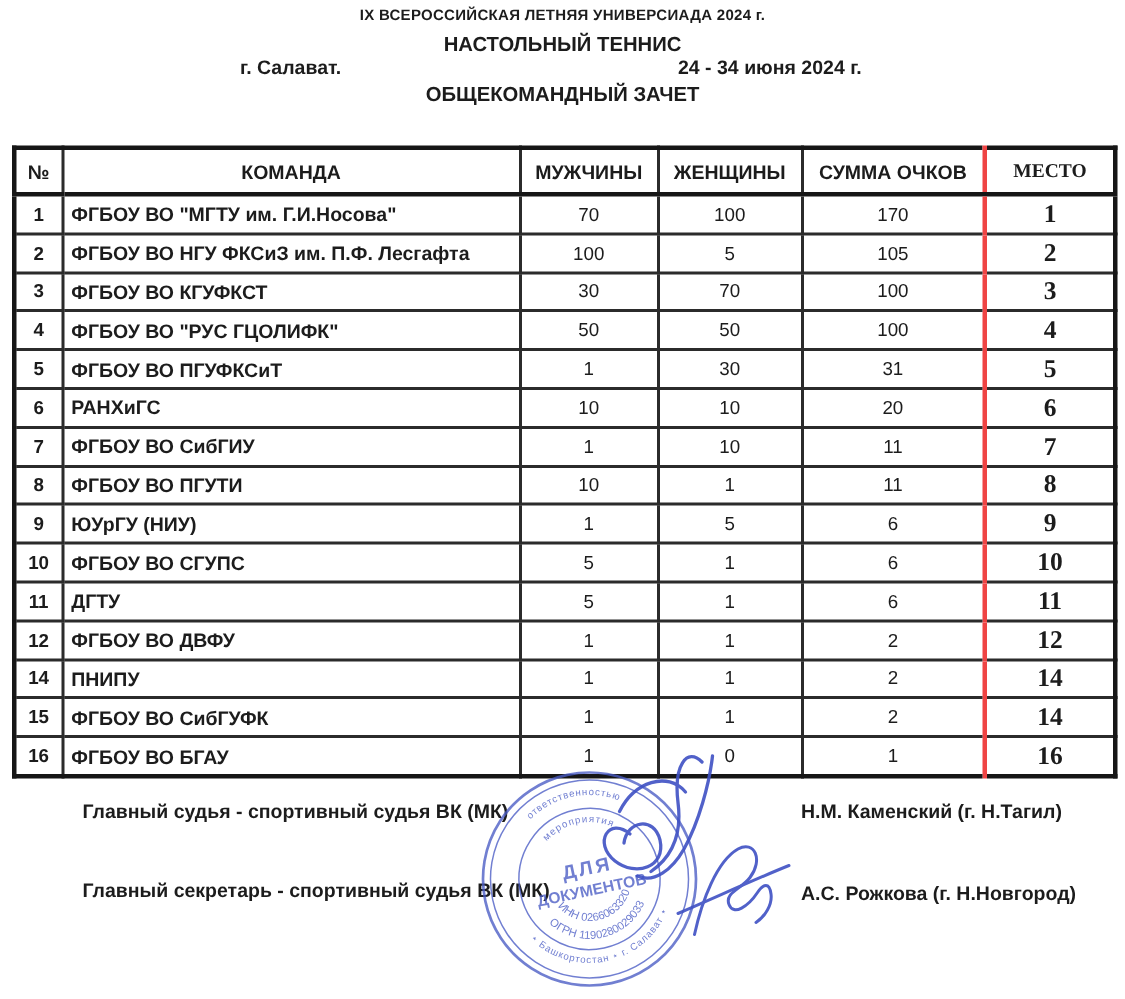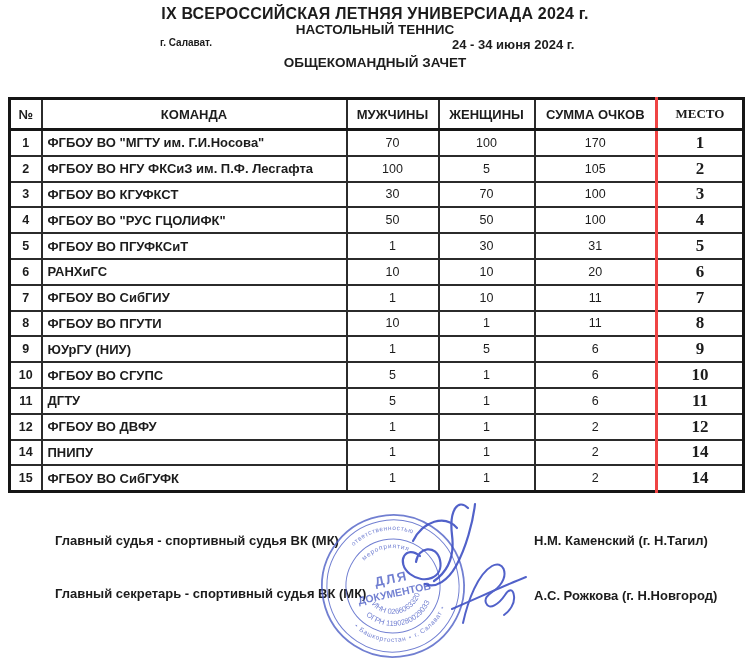--- a/index.html
+++ b/index.html
@@ -1,24 +1,24 @@
 <!DOCTYPE html>
 <html><head>
 <meta charset="utf-8">
 <style>
   html,body { margin:0; padding:0; background:#ffffff; }
   .page {
     position:relative; width:750px; height:666px; background:#ffffff;
     font-family:"Liberation Sans", sans-serif; color:#1c1c1c; overflow:hidden;
   }
   .ctr { position:absolute; left:0; width:750px; text-align:center; font-weight:bold; }
-  .t1 { top:5px;  font-size:16px; letter-spacing:.2px; }
+  .t1 { top:5px;  font-size:10px; letter-spacing:.2px; }
   .t2 { top:22px; font-size:13.5px; }
   .t4 { top:55px; font-size:13.5px; }
-  .city  { position:absolute; top:37px; left:160px; font-weight:bold; font-size:10px; }
+  .city  { position:absolute; top:37px; left:160px; font-weight:bold; font-size:13px; }
   .dates { position:absolute; top:37px; left:452px; font-weight:bold; font-size:13px; }
 
   table.results {
     position:absolute; left:8px; top:97px; width:734px;
     border-collapse:collapse; table-layout:fixed;
     border:3px solid #161616;
   }
   .results th, .results td {
     border:2px solid #2b2b2b; padding:0 2px; text-align:center;
     white-space:nowrap; overflow:hidden; vertical-align:middle;
@@ -178,20 +178,28 @@
           <td class="c5">14</td>
         </tr>
         <tr>
           <td class="c0">15</td>
           <td class="c1">ФГБОУ ВО СибГУФК</td>
           <td class="c2">1</td>
           <td class="c3">1</td>
           <td class="c4">2</td>
           <td class="c5">14</td>
         </tr>
+        <tr>
+          <td class="c0">16</td>
+          <td class="c1">ФГБОУ ВО БГАУ</td>
+          <td class="c2">1</td>
+          <td class="c3">0</td>
+          <td class="c4">1</td>
+          <td class="c5">16</td>
+        </tr>
       </tbody>
   </table>
 
   <div class="f-label fn1">Н.М. Каменский (г. Н.Тагил)</div>
   <div class="f-label fl1">Главный судья - спортивный судья ВК (МК)</div>
   <div class="f-label fl2">Главный секретарь - спортивный судья ВК (МК)</div>
   <div class="f-label fn2">А.С. Рожкова (г. Н.Новгород)</div>
 
   <svg class="stamp" viewBox="0 0 164 164">
     <g stroke="#4a5cc5" fill="none">

